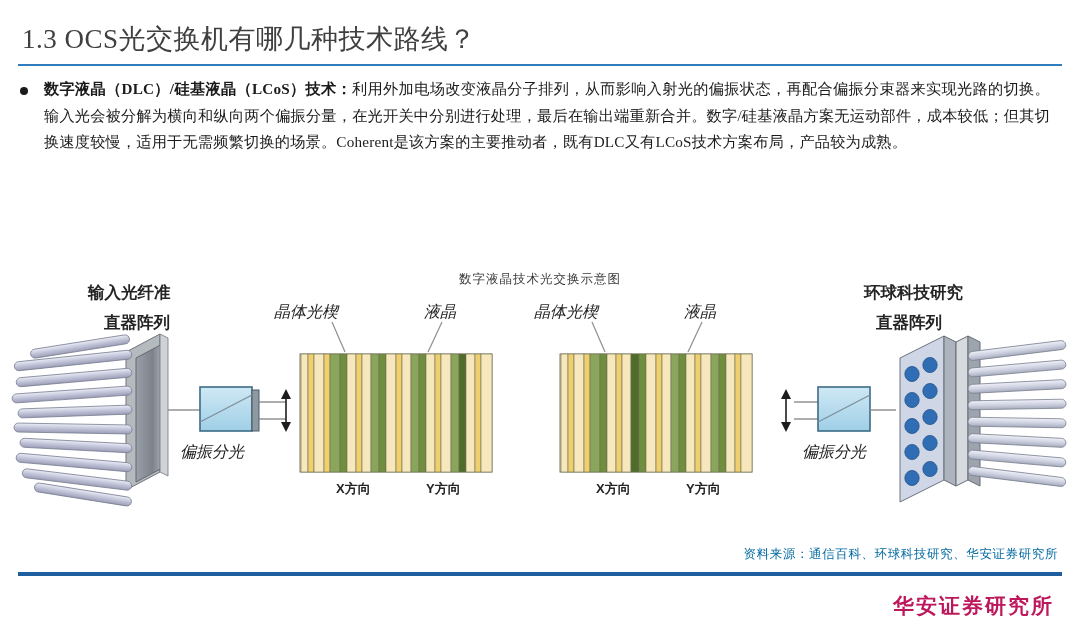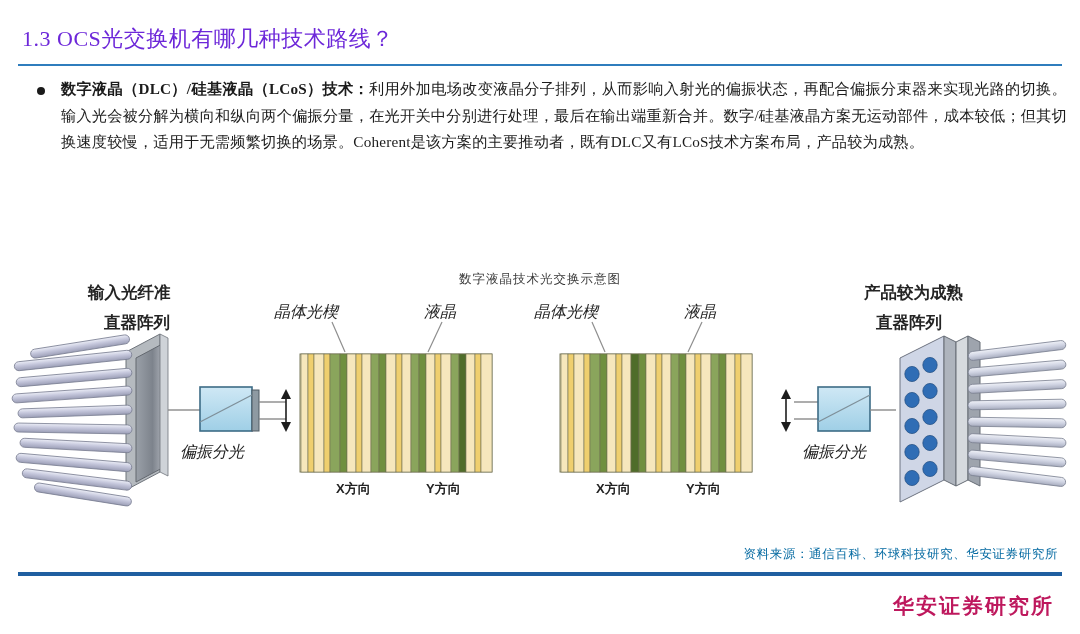--- a/index.html
+++ b/index.html
@@ -9,33 +9,33 @@
     font-family:"Liberation Serif","DejaVu Serif",serif;
     overflow:hidden;
     position:relative;
   }
   .slide{position:absolute;inset:0;background:#fff;}
 
   
   .title{
     position:absolute;left:22px;top:22px;
     font-family:"Liberation Serif","DejaVu Serif",serif;
-    font-size:22px;line-height:34px;
-    color:#6d28d9;
+    font-size:27px;line-height:34px;
+    color:#404040;
     letter-spacing:.5px;
     white-space:nowrap;
   }
   .title-rule{
     position:absolute;left:18px;top:64px;width:1044px;height:2px;
     background:#2f7dbd;
   }
 
   
   .bullet-wrap{
-    position:absolute;left:31px;top:76px;width:1036px;
+    position:absolute;left:14px;top:76px;width:1036px;
     display:flex;align-items:flex-start;
   }
   .bullet-dot{
     width:8px;height:8px;border-radius:50%;
     background:#1a1a1a;flex:0 0 auto;
     margin:11px 16px 0 6px;
   }
   .para{
     flex:1 1 auto;
     font-family:"Liberation Serif","DejaVu Serif",serif;
@@ -275,21 +275,21 @@
     
     <div class="dg-label lbl-bold" style="left:88px;top:20px;">输入光纤准</div>
     <div class="dg-label lbl-bold" style="left:104px;top:50px;">直器阵列</div>
 
     <div class="dg-label lbl-mid" style="left:274px;top:40px;">晶体光楔</div>
     <div class="dg-label lbl-mid" style="left:424px;top:40px;">液晶</div>
 
     <div class="dg-label lbl-mid" style="left:534px;top:40px;">晶体光楔</div>
     <div class="dg-label lbl-mid" style="left:684px;top:40px;">液晶</div>
 
-    <div class="dg-label lbl-bold" style="left:864px;top:20px;">产品较为成熟</div>
+    <div class="dg-label lbl-bold" style="left:864px;top:20px;">环球科技研究</div>
     <div class="dg-label lbl-bold" style="left:876px;top:50px;">直器阵列</div>
 
     <div class="dg-label lbl-mid" style="left:180px;top:180px;">偏振分光</div>
     <div class="dg-label lbl-mid" style="left:802px;top:180px;">偏振分光</div>
 
     <div class="dg-label lbl-dir" style="left:336px;top:218px;">X方向</div>
     <div class="dg-label lbl-dir" style="left:426px;top:218px;">Y方向</div>
     <div class="dg-label lbl-dir" style="left:596px;top:218px;">X方向</div>
     <div class="dg-label lbl-dir" style="left:686px;top:218px;">Y方向</div>
   </div>

